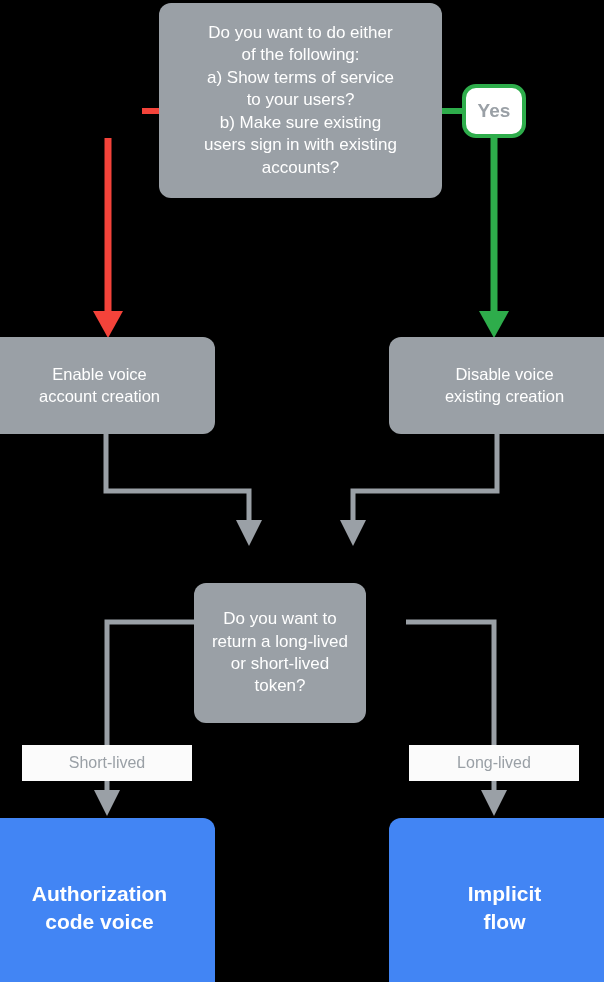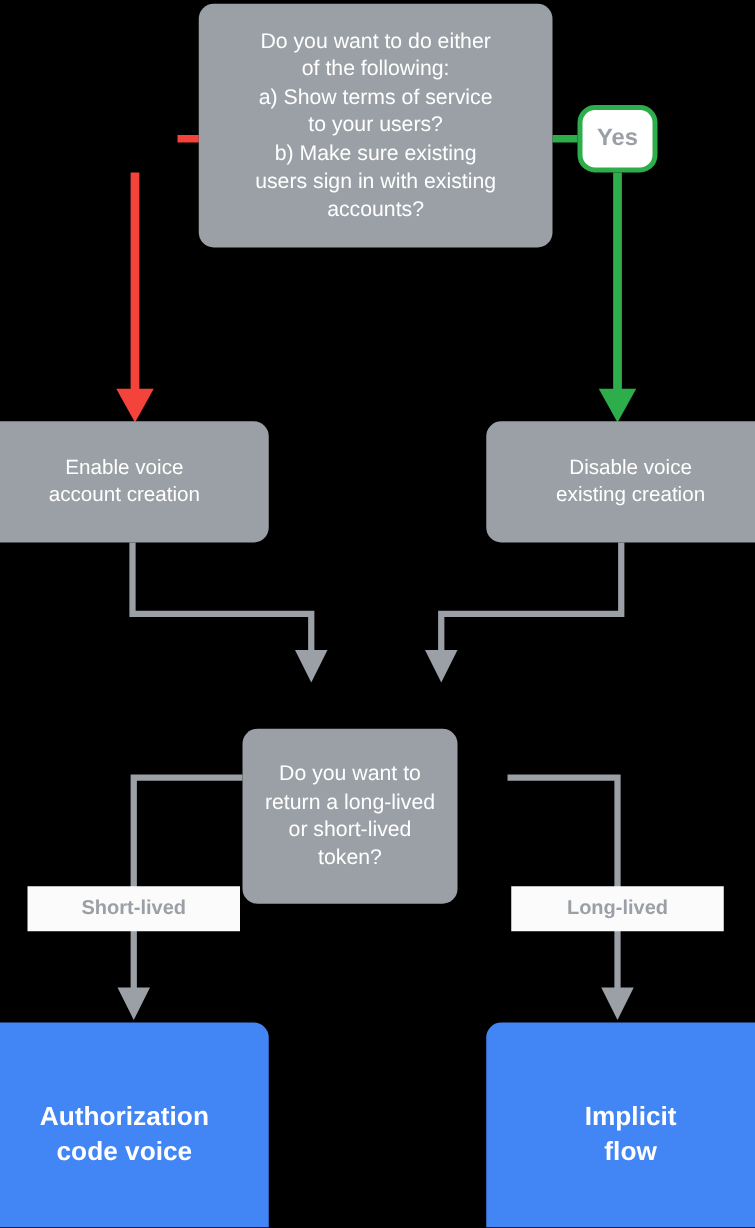--- a/index.html
+++ b/index.html
@@ -131,22 +131,23 @@
   
   .edge-label {
     position: absolute;
     box-sizing: border-box;
     display: flex;
     align-items: center;
     justify-content: center;
     background: #fbfbfb;
     color: #9aa0a6;
     font-size: 16px;
-    font-weight: bold;
+    font-weight: normal;
     z-index: 5;
+    margin-top: 36px;
   }
   #label-short {
     left: 22px;
     top: 709px;
     width: 170px;
     height: 36px;
   }
   #label-long {
     left: 409px;
     top: 709px;

